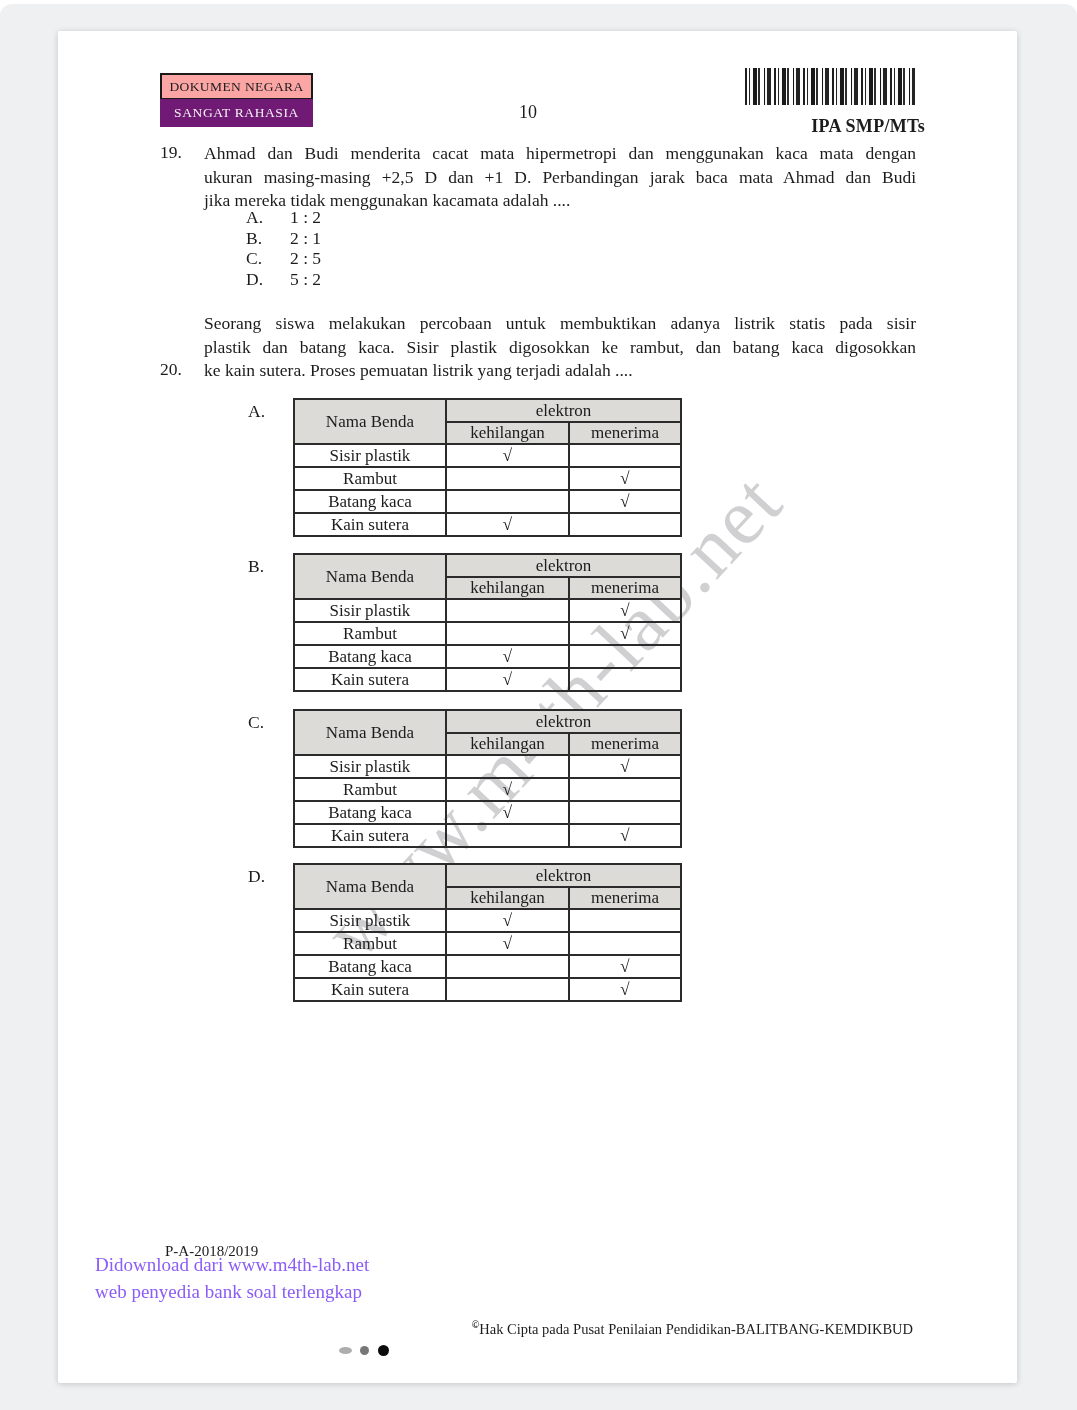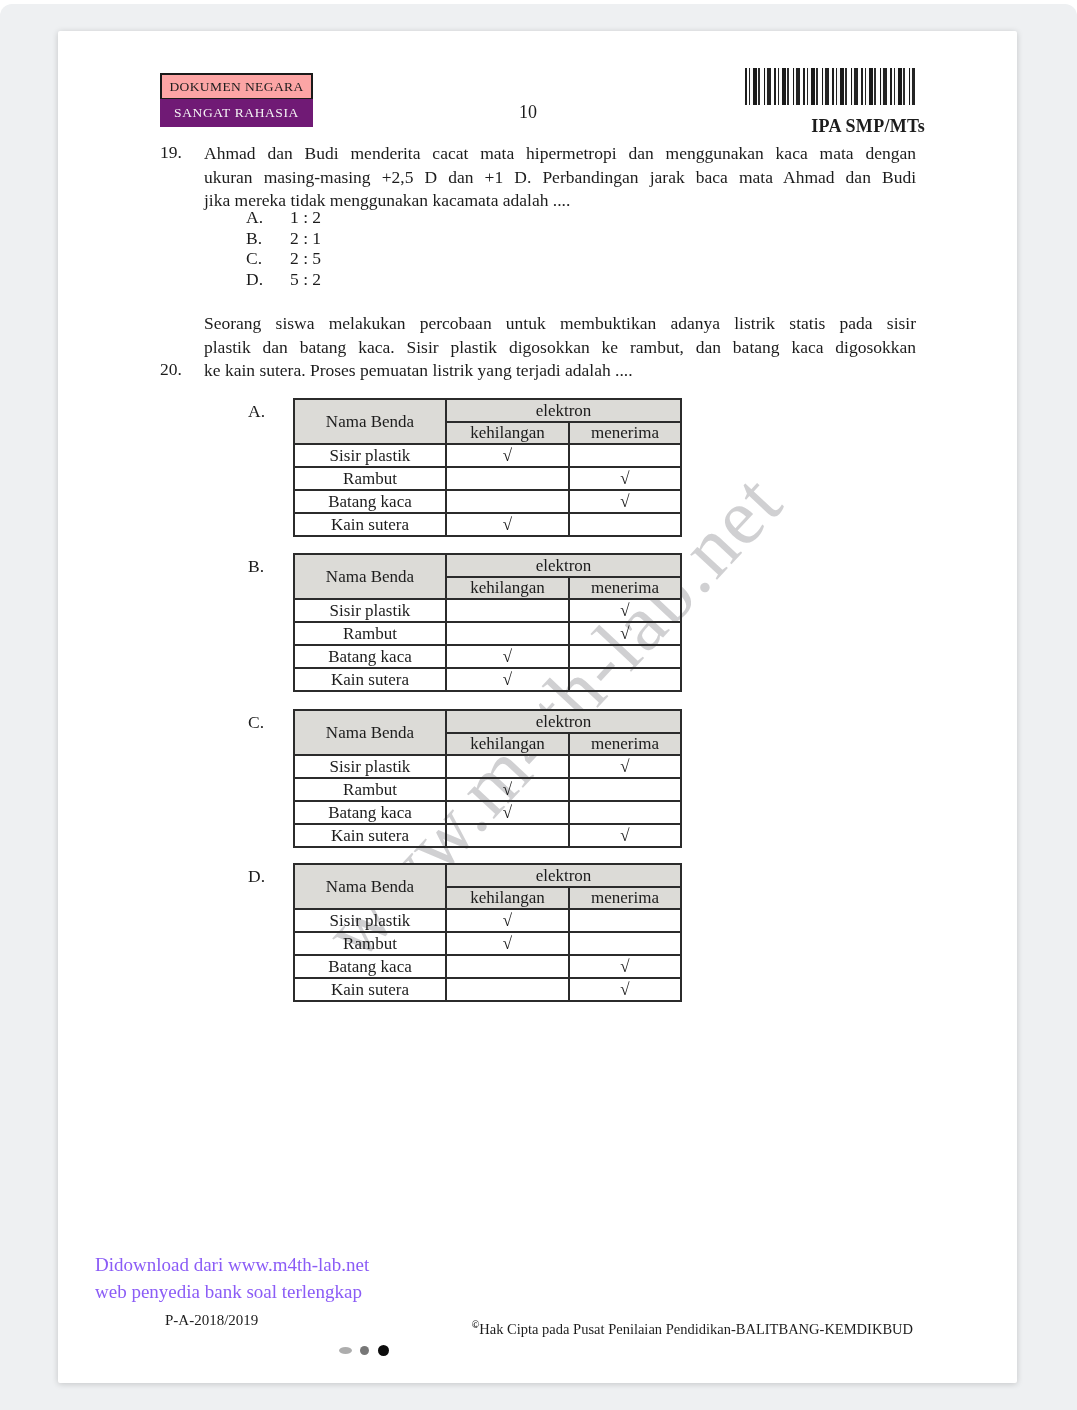--- a/index.html
+++ b/index.html
@@ -72,21 +72,21 @@
   
   .watermark {
     position:absolute; left:90px; top:635px; width:810px; height:100px;
     display:flex; align-items:center; justify-content:center;
     transform:rotate(-47deg);
     font-size:80px; color:rgba(162,162,166,0.5);
     white-space:nowrap; pointer-events:none; letter-spacing:2px;
   }
   
   .dl-lines { position:absolute; left:37px; top:1220px; font-size:19px; line-height:27px; color:#8b5cf6; }
-  .doc-code { position:absolute; left:107px; top:1281px; font-size:15px; }
+  .doc-code { position:absolute; left:107px; top:1212px; font-size:15px; }
   .copyright { position:absolute; right:104px; top:1288px; font-size:14.5px; }
   .copyright .sup { font-size:10px; vertical-align:super; font-weight:bold; }
   .ink-dots { position:absolute; left:281px; top:1313px; width:60px; height:12px; }
   .ink-dots .d1 { position:absolute; left:0; top:3px; width:13px; height:7px; background:#6a6a6a; border-radius:50%; opacity:0.55; }
   .ink-dots .d2 { position:absolute; left:21px; top:2px; width:9px; height:9px; background:#4a4a4a; border-radius:50%; opacity:0.75; }
   .ink-dots .d3 { position:absolute; left:39px; top:1px; width:11px; height:11px; background:#0c0c0c; border-radius:50%; }
 </style>
 </head>
 <body>
 

